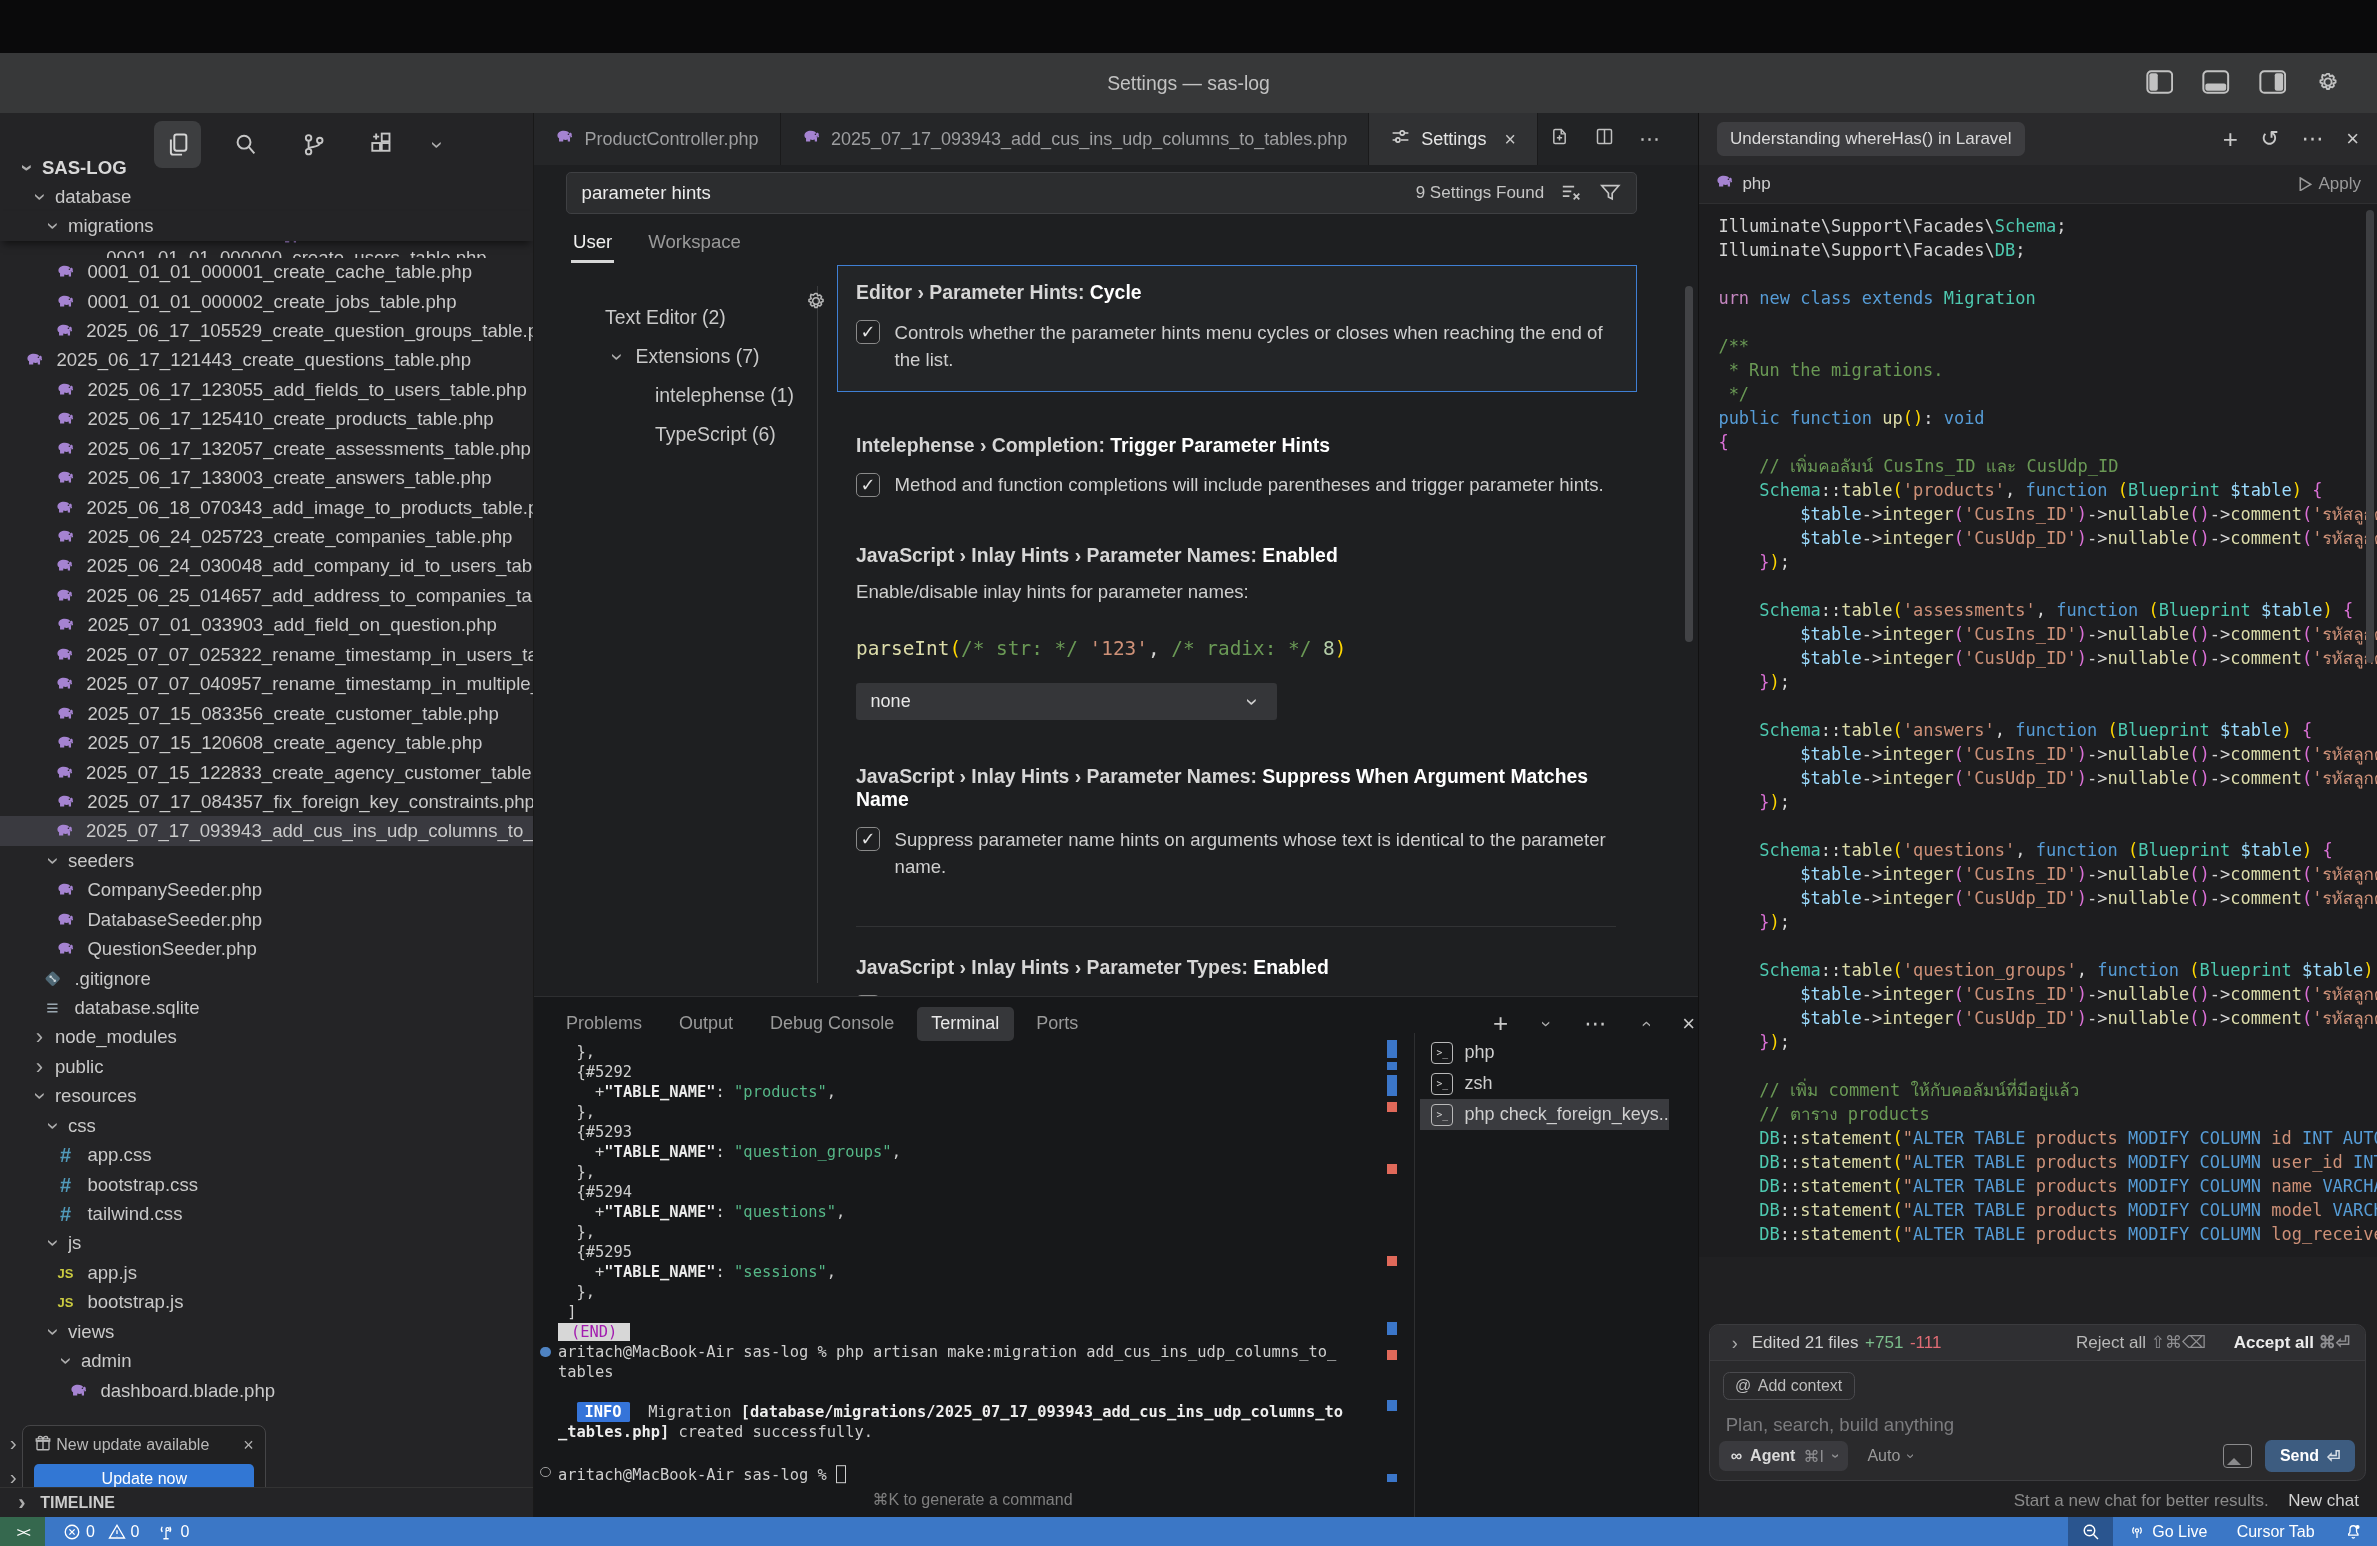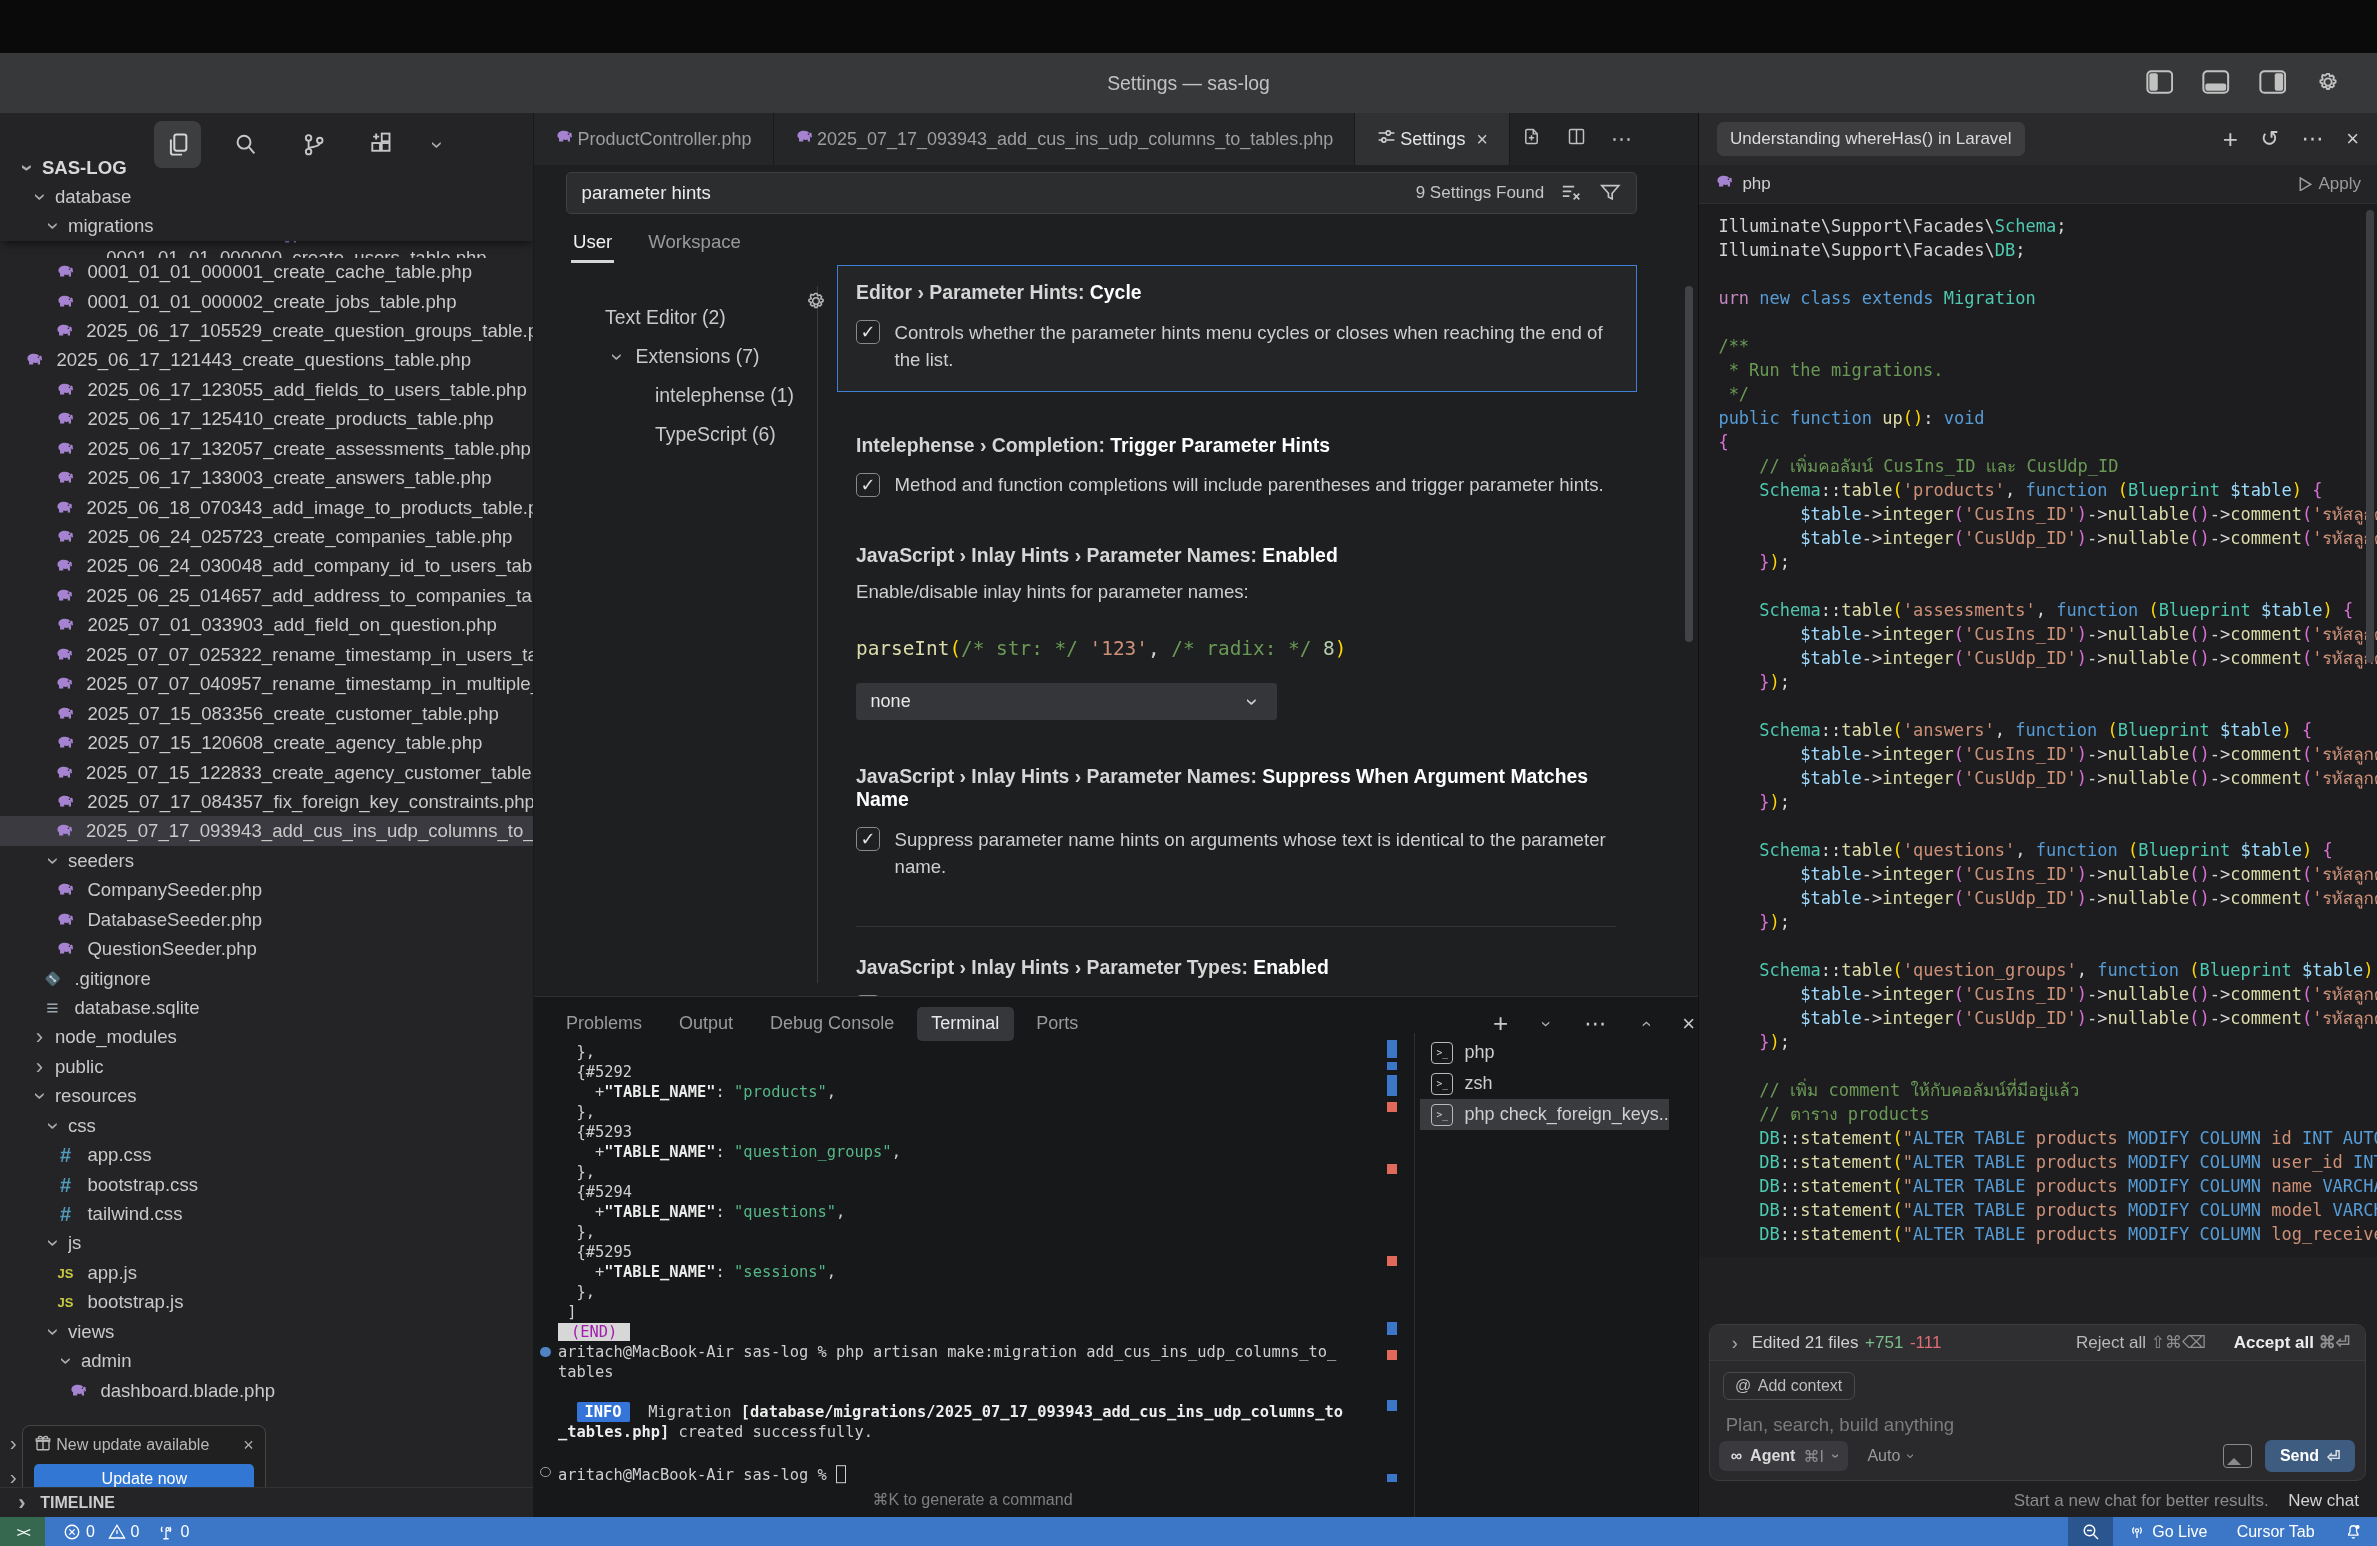--- a/index.html
+++ b/index.html
@@ -29,21 +29,21 @@
   .i-js{color:#cbcb41;font-size:13px;font-weight:bold;letter-spacing:0}
   .notif{position:absolute;left:22px;top:1312px;width:244px;height:73px;background:#202021;border:0.8px solid #454547;border-radius:8px;z-index:6;padding:8px 11.3px}
   .notif-row{display:flex;align-items:center;gap:4px;color:#b9b9b9;font-size:16px}
   .notif-x{margin-left:auto;color:#b0b0b0;font-size:18px}
   .notif-btn{margin-top:8px;width:220px;height:29px;background:var(--accent);color:#fff;font-size:16px;border:none;border-radius:4.9px;display:flex;align-items:center;justify-content:center}
   .ghost-chev{position:absolute;left:9.7px;color:#b0b0b0;font-size:21px;z-index:1}
   .timeline-row{position:absolute;left:0;right:0;top:1374px;height:30px;border-top:0.8px solid #333;display:flex;align-items:center;color:#cccccc;font-size:16px;font-weight:bold;padding-left:11.3px;gap:8px;z-index:7;background:#242426}
   
   .center{position:relative;width:1164px;flex:none;display:flex;flex-direction:column;background:#1e1f21}
   .tabbar{height:52px;display:flex;align-items:stretch;background:#222325;flex:none}
-  .tab{display:flex;align-items:center;gap:3px;padding:0 21px;font-size:18px;color:#9d9ea0;background:#252628;border-right:0.8px solid #1a1a1b;white-space:nowrap}
+  .tab{display:flex;align-items:center;gap:10px;padding:0 21px;font-size:18px;color:#9d9ea0;background:#252628;border-right:0.8px solid #1a1a1b;white-space:nowrap}
   .tab.active{background:#303133;color:#e6e6e6}
   .tab .close{margin-left:8px;color:#c9c9c9;font-size:19.4px}
   .tab-actions{margin-left:11.3px;display:flex;align-items:center;gap:24px;color:#c0c0c0;font-size:21px}
   .settings-pane{position:relative;flex:1;background:#1e1f21;overflow:hidden}
   .search-box{position:absolute;left:32px;top:6.5px;width:1071px;height:42px;background:#2c2d2f;border:0.8px solid #3f4043;border-radius:4.9px;display:flex;align-items:center;padding:0 14.6px;font-size:18.6px;color:#ececec}
   .found{margin-left:auto;color:#c5c5c5;font-size:17px}
   .sb-ico{margin-left:16px;display:flex;align-items:center}
   .scopes{position:absolute;left:39px;top:66px;display:flex;gap:36px;font-size:18.6px;color:#9a9a9a}
   .scope{position:relative;padding-bottom:9.7px}
   .scope.active{color:#f0f0f0}

